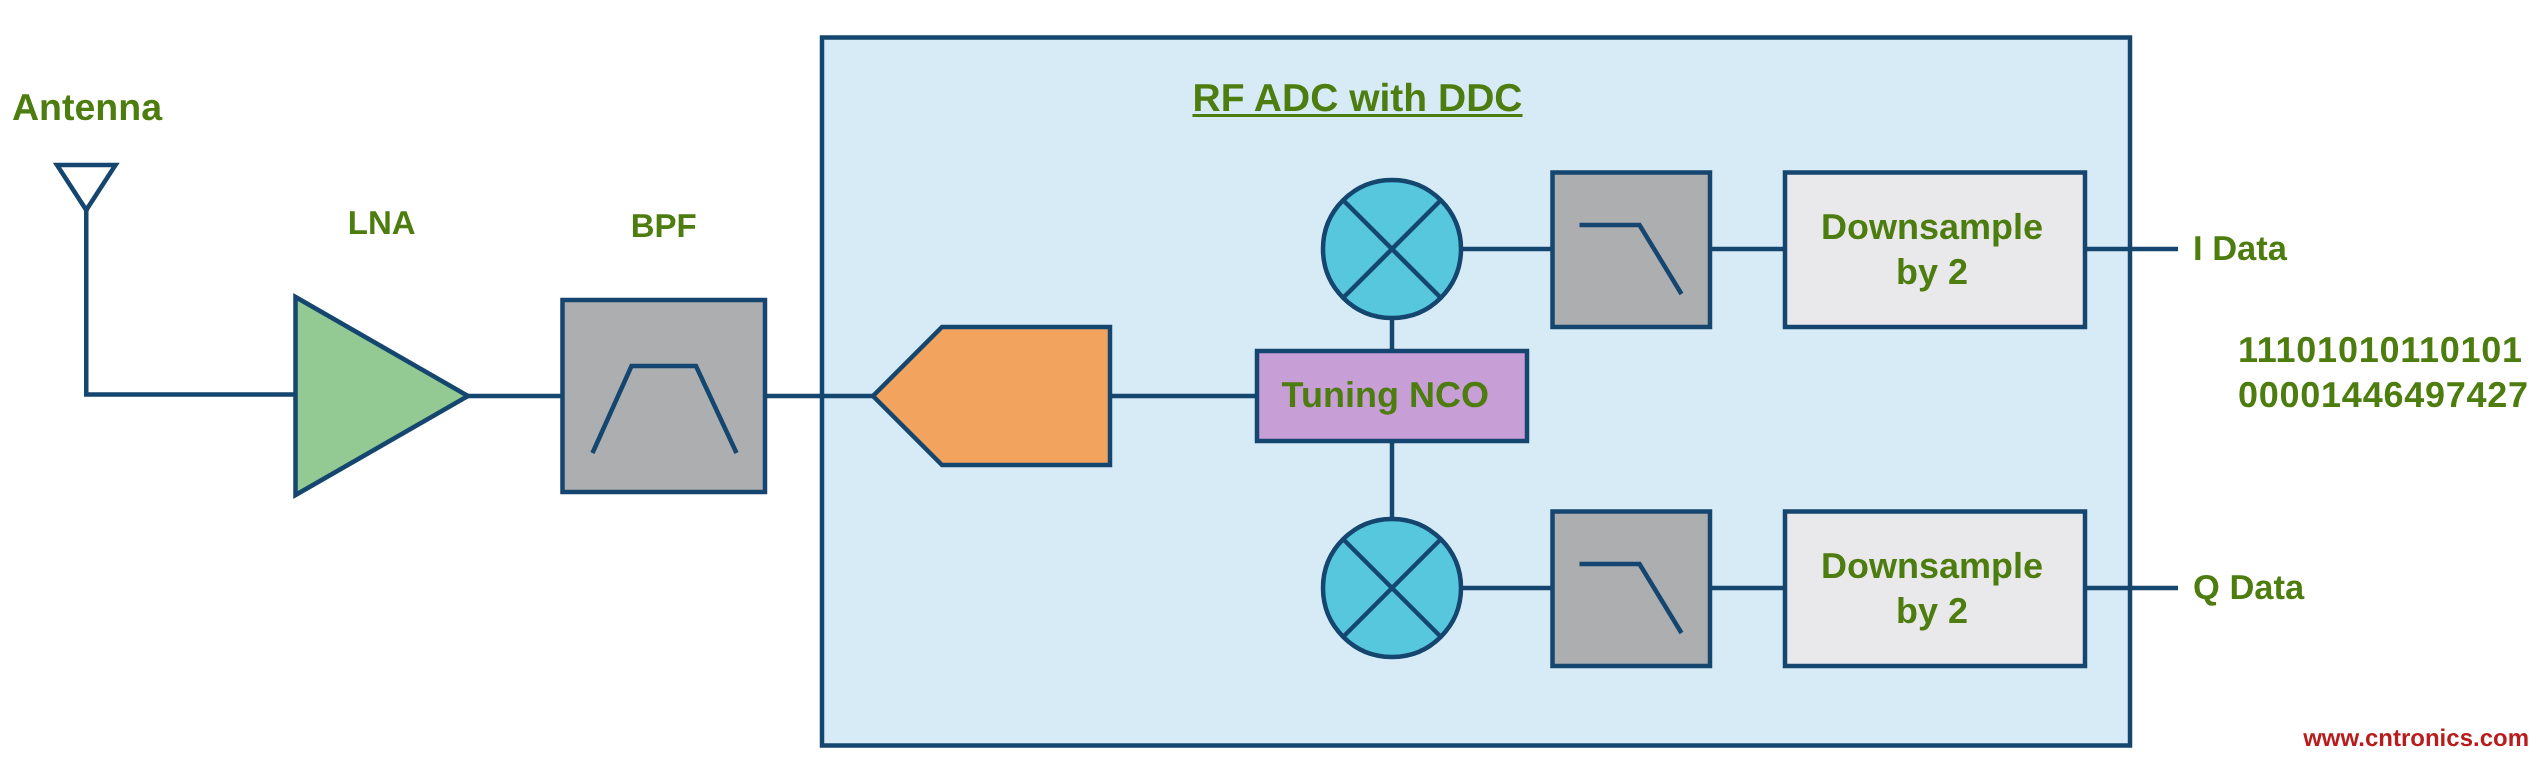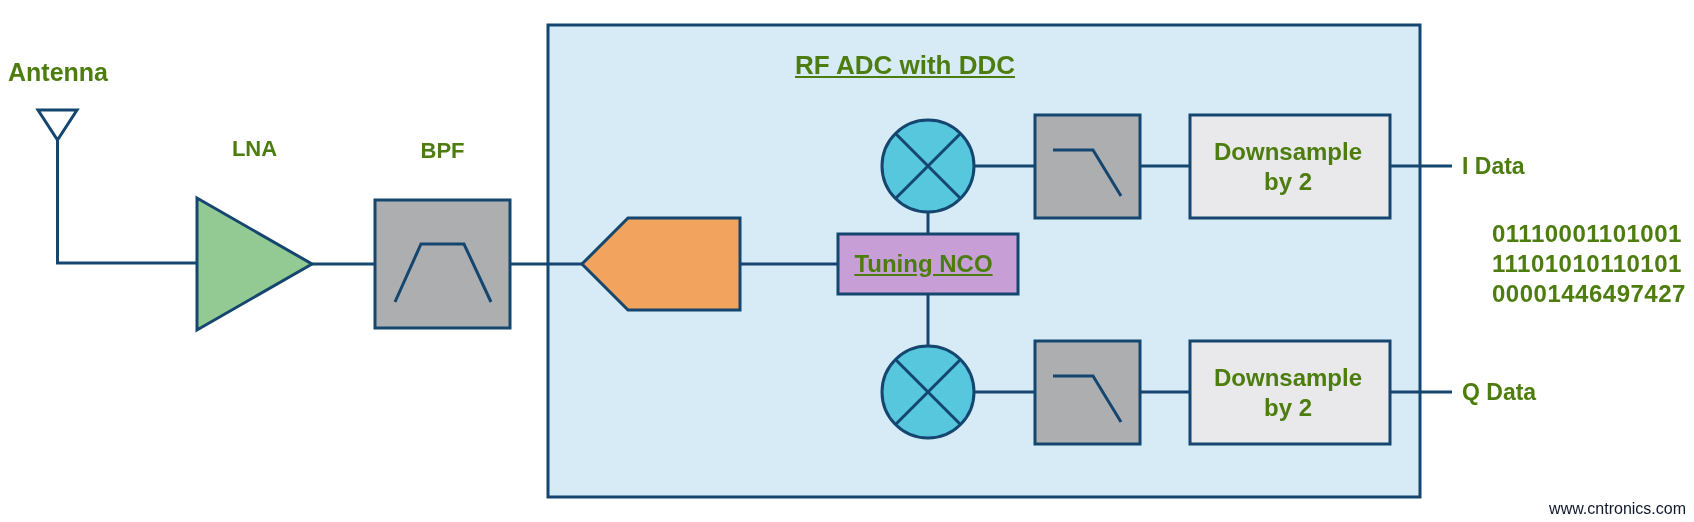--- a/index.html
+++ b/index.html
@@ -21,42 +21,41 @@
   .label.center { text-align: center; }
   .block-caption { font-size: 22px; }
   .antenna-caption { font-size: 25px; left: 8px; top: 58px; }
   .lna-caption { left: 197px; top: 136px; width: 115px; }
   .bpf-caption { left: 375px; top: 138px; width: 135px; }
   .ddc-title { left: 655px; top: 50px; width: 500px; font-size: 26px; text-decoration: underline; }
   .nco-label {
     left: 838px; top: 234px; width: 171px; height: 60px;
     display: flex; align-items: center; justify-content: center;
     font-size: 24px;
-    text-decoration: underline;
   }
   .ds-label {
     display: flex; flex-direction: column; align-items: center; justify-content: center;
     left: 1190px; width: 196px; height: 103px;
     font-size: 24px; line-height: 30px; text-align: center;
   }
   .ds-top { top: 115px; }
   .ds-bottom { top: 341px; }
   .io-label { font-size: 23px; left: 1462px; transform: translateY(-50%); }
   .i-data { top: 166px; }
   .q-data { top: 392px; }
   .binary-block {
     left: 1492px; top: 219px;
     font-size: 24px; line-height: 30px; letter-spacing: 0.5px;
     text-align: left;
   }
   .binary-block div { white-space: nowrap; }
   .watermark {
-    position: absolute; right: 8px; bottom: 4px;
-    font-size: 16px; font-weight: 400;
-    color: #0f172a;
+    position: absolute; right: 8px; bottom: 20px;
+    font-size: 16px; font-weight: 700;
+    color: #b91c1c;
   }
 </style>
 </head>
 <body>
 
 <div class="canvas">
 
   <svg width="1694" height="522" viewBox="0 0 1694 522">
 
     <rect x="548" y="25" width="872" height="472" fill="#d7ebf6" stroke="#14466f" stroke-width="3"></rect>
@@ -127,20 +126,19 @@
   <div class="label ds-label ds-bottom">
     <span>Downsample</span>
     <span>by 2</span>
   </div>
 
   <div class="label io-label i-data">I Data</div>
 
   <div class="label io-label q-data">Q Data</div>
 
   <div class="label binary-block">
-    <div>01110001101001</div>
     <div>11101010110101</div>
     <div>00001446497427</div>
   </div>
 
   <div class="watermark">www.cntronics.com</div>
 
 </div>
 
 </body></html>

